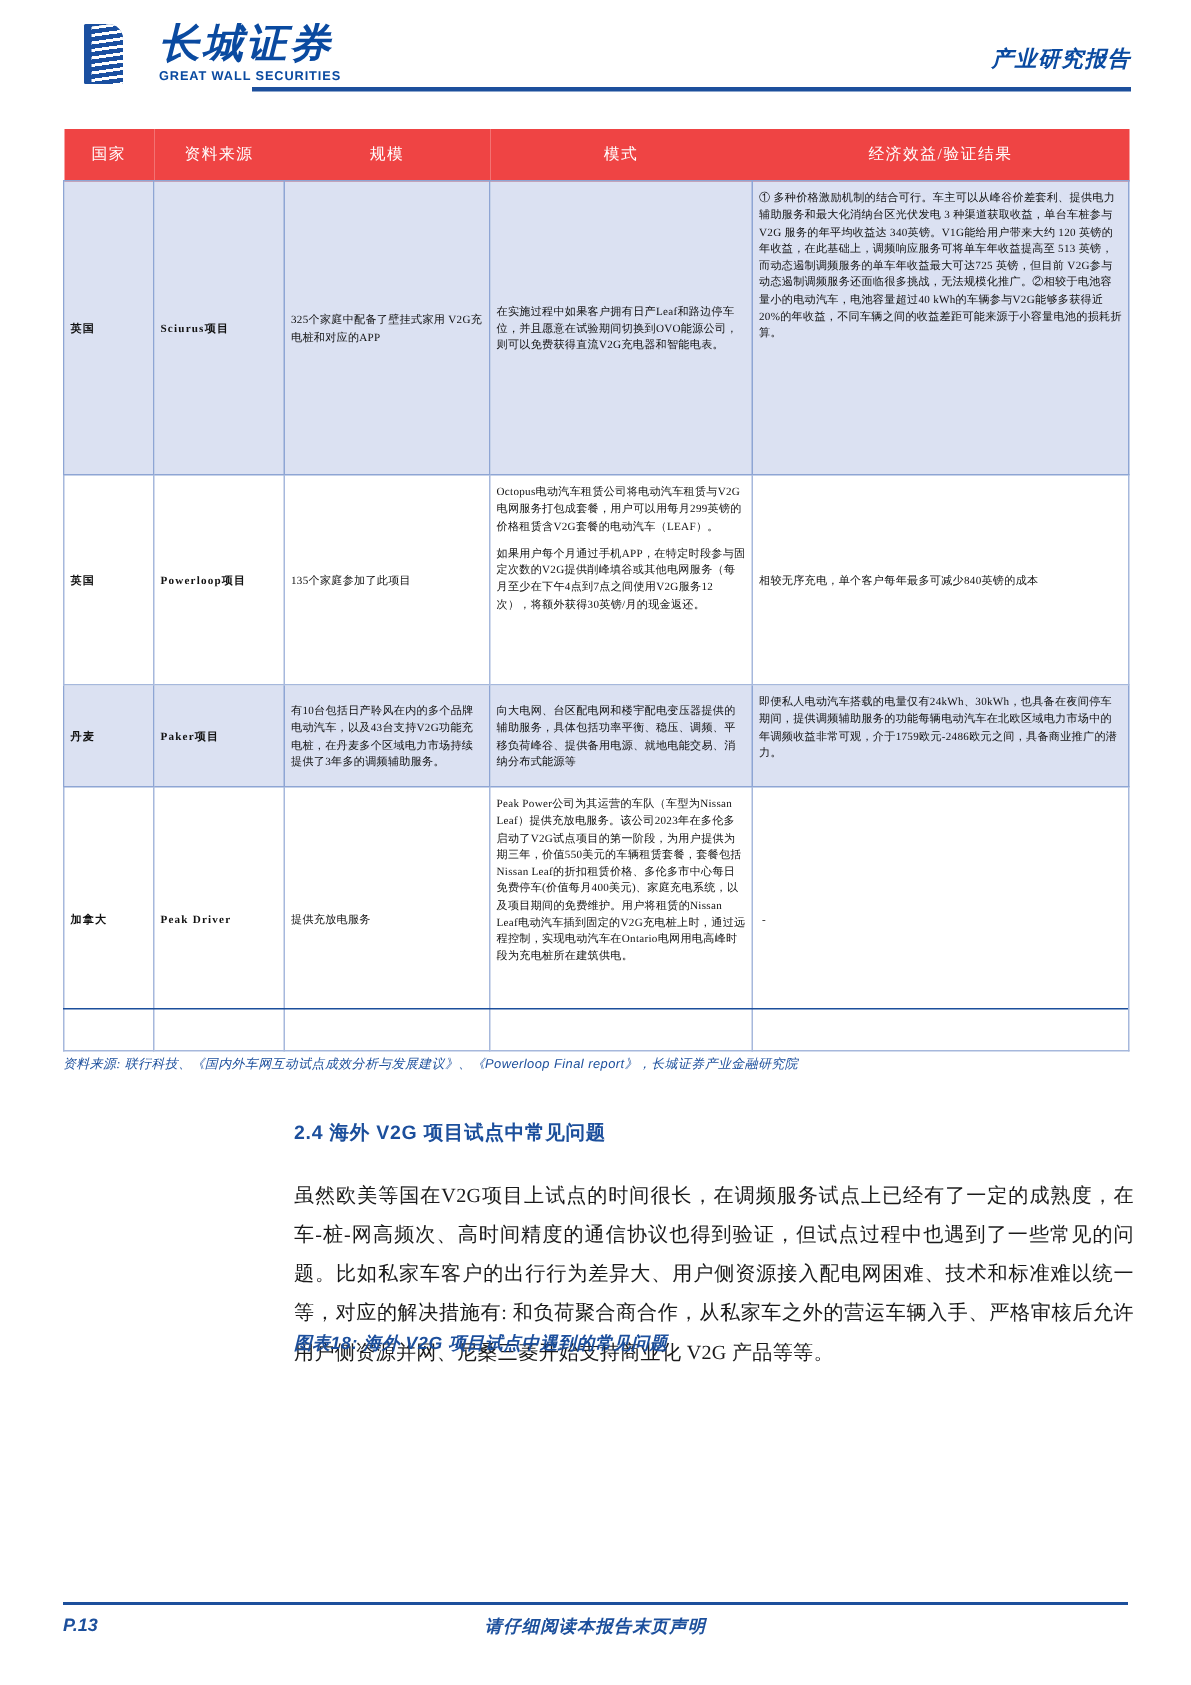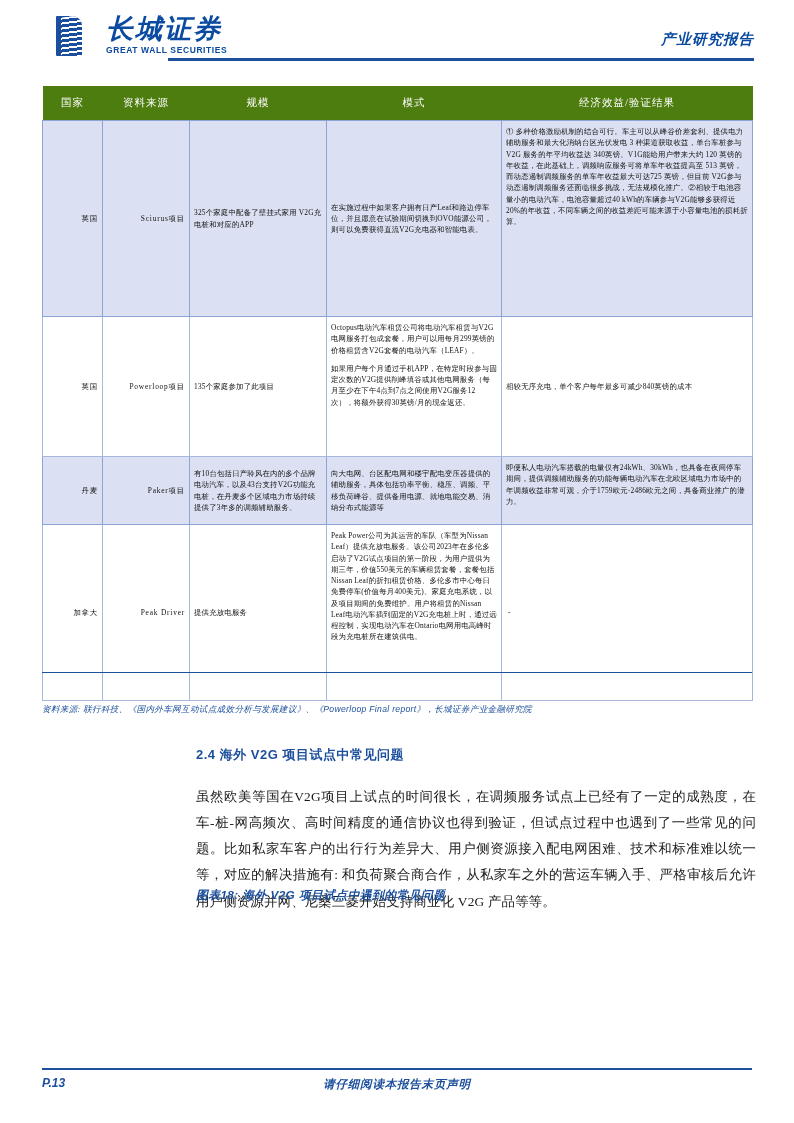--- a/index.html
+++ b/index.html
@@ -91,21 +91,21 @@
     left: 42px;
     top: 86px;
     width: 710px;
   }
   table.v2g {
     border-collapse: collapse;
     width: 710px;
     table-layout: fixed;
   }
   table.v2g th {
-    background: #4d7c0f;
+    background: #ef4444;
     color: #ffffff;
     font-family: "Liberation Serif", serif;
     font-size: 10.5px;
     font-weight: normal;
     letter-spacing: 1px;
     height: 32px;
     vertical-align: middle;
     text-align: center;
     border: none;
   }
@@ -119,22 +119,23 @@
     padding: 3px 4px;
     letter-spacing: 0.2px;
     overflow: hidden;
   }
   table.v2g tr.band td {
     background: #dbe1f2;
     border-color: #8ea5d4;
   }
   table.v2g td.c-country,
   table.v2g td.c-project {
-    text-align: right;
+    text-align: left;
     letter-spacing: 0.8px;
+    font-weight: bold;
   }
   table.v2g td.c-text {
     text-align: left;
     vertical-align: top;
     padding-top: 5px;
   }
   table.v2g td.c-mid {
     text-align: left;
     vertical-align: middle;
   }

